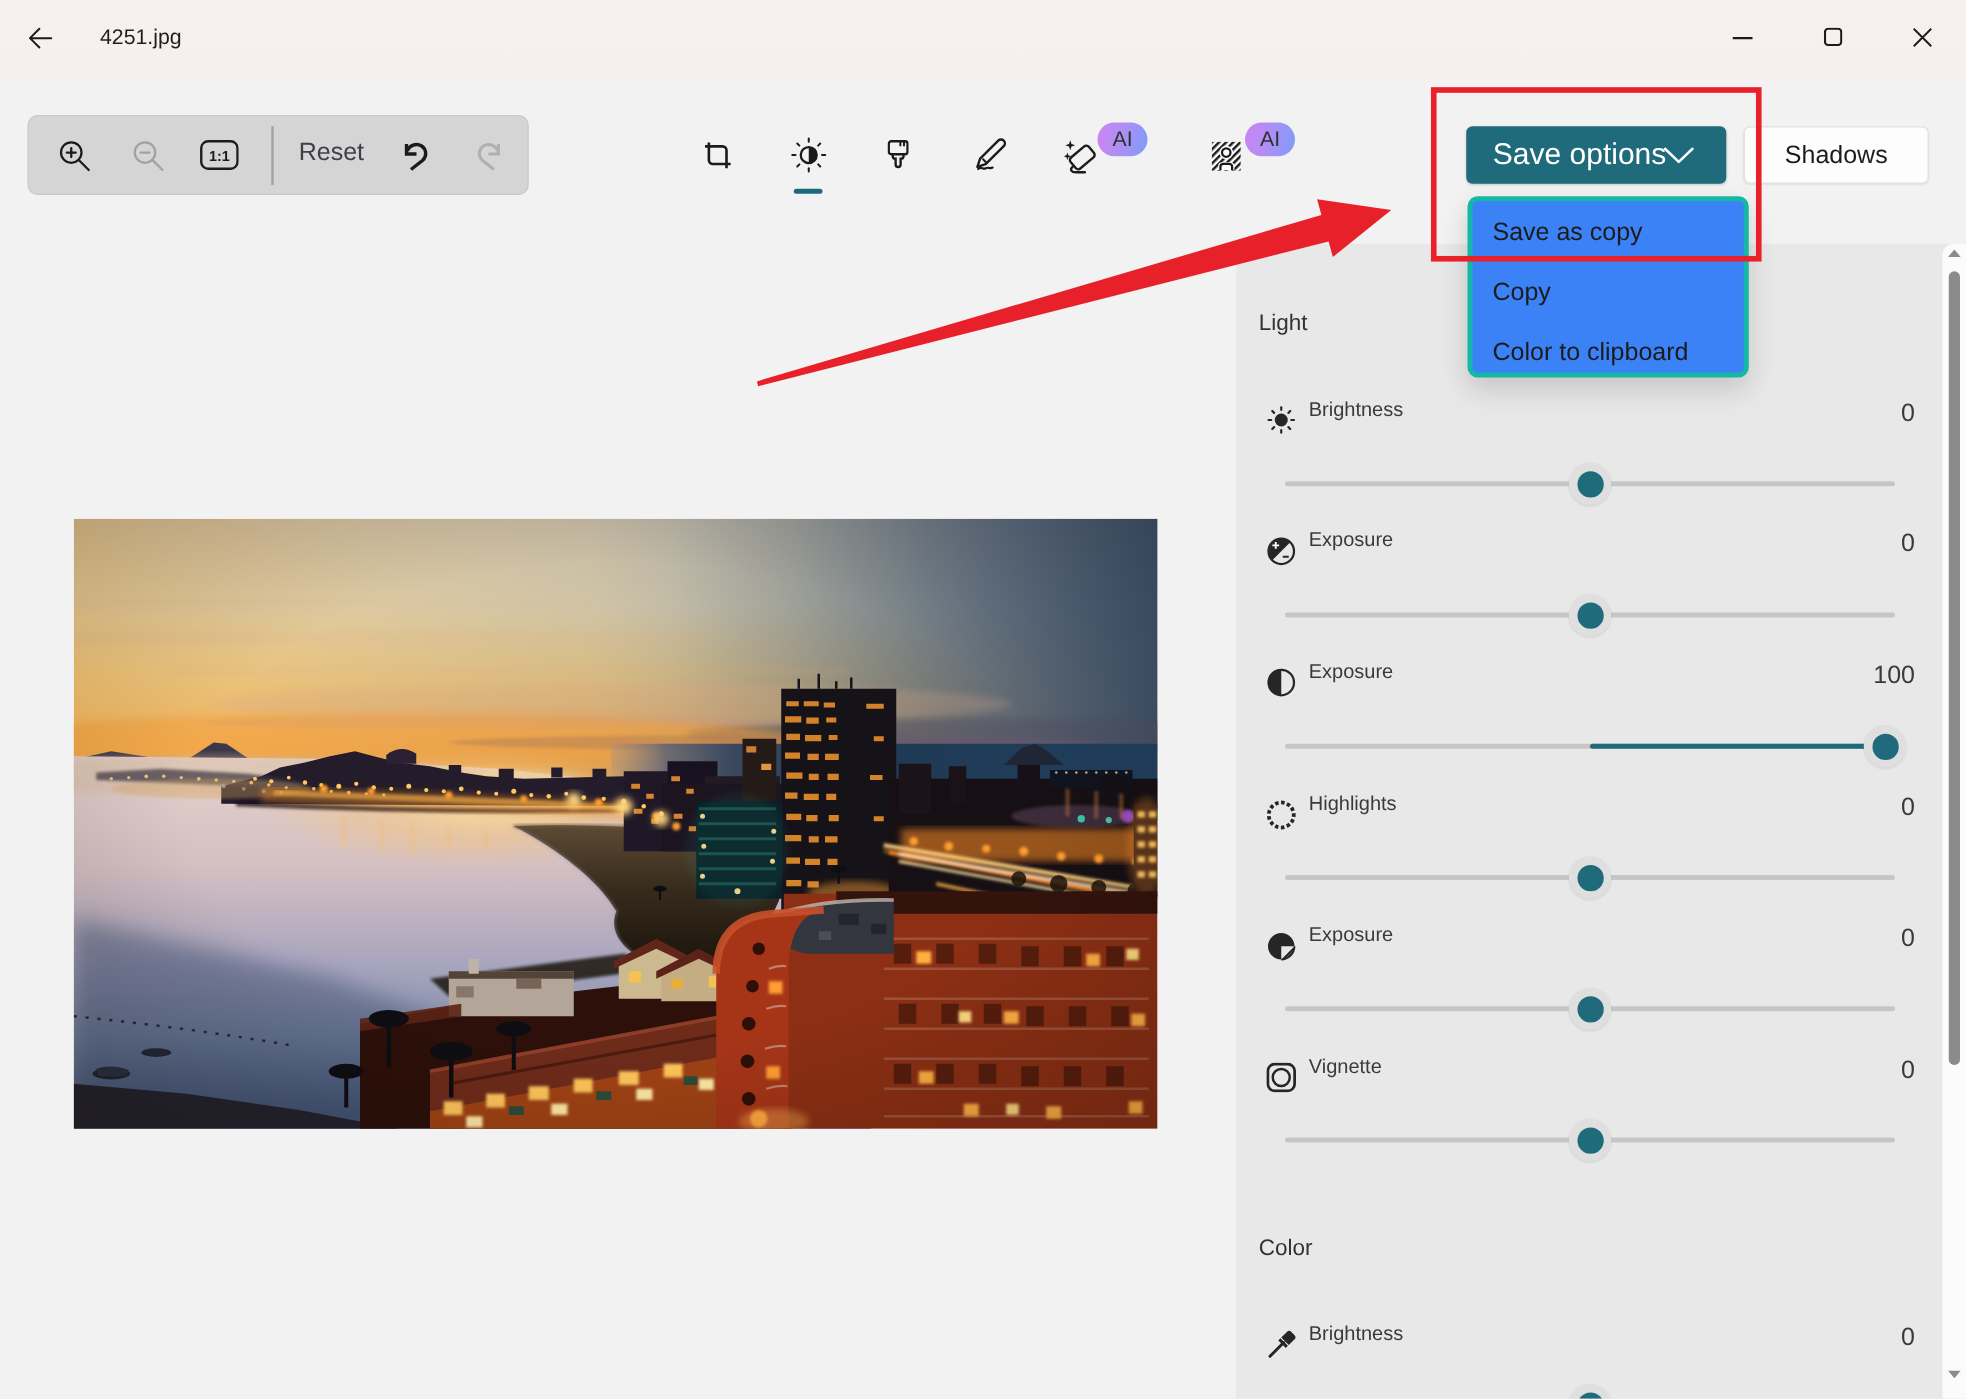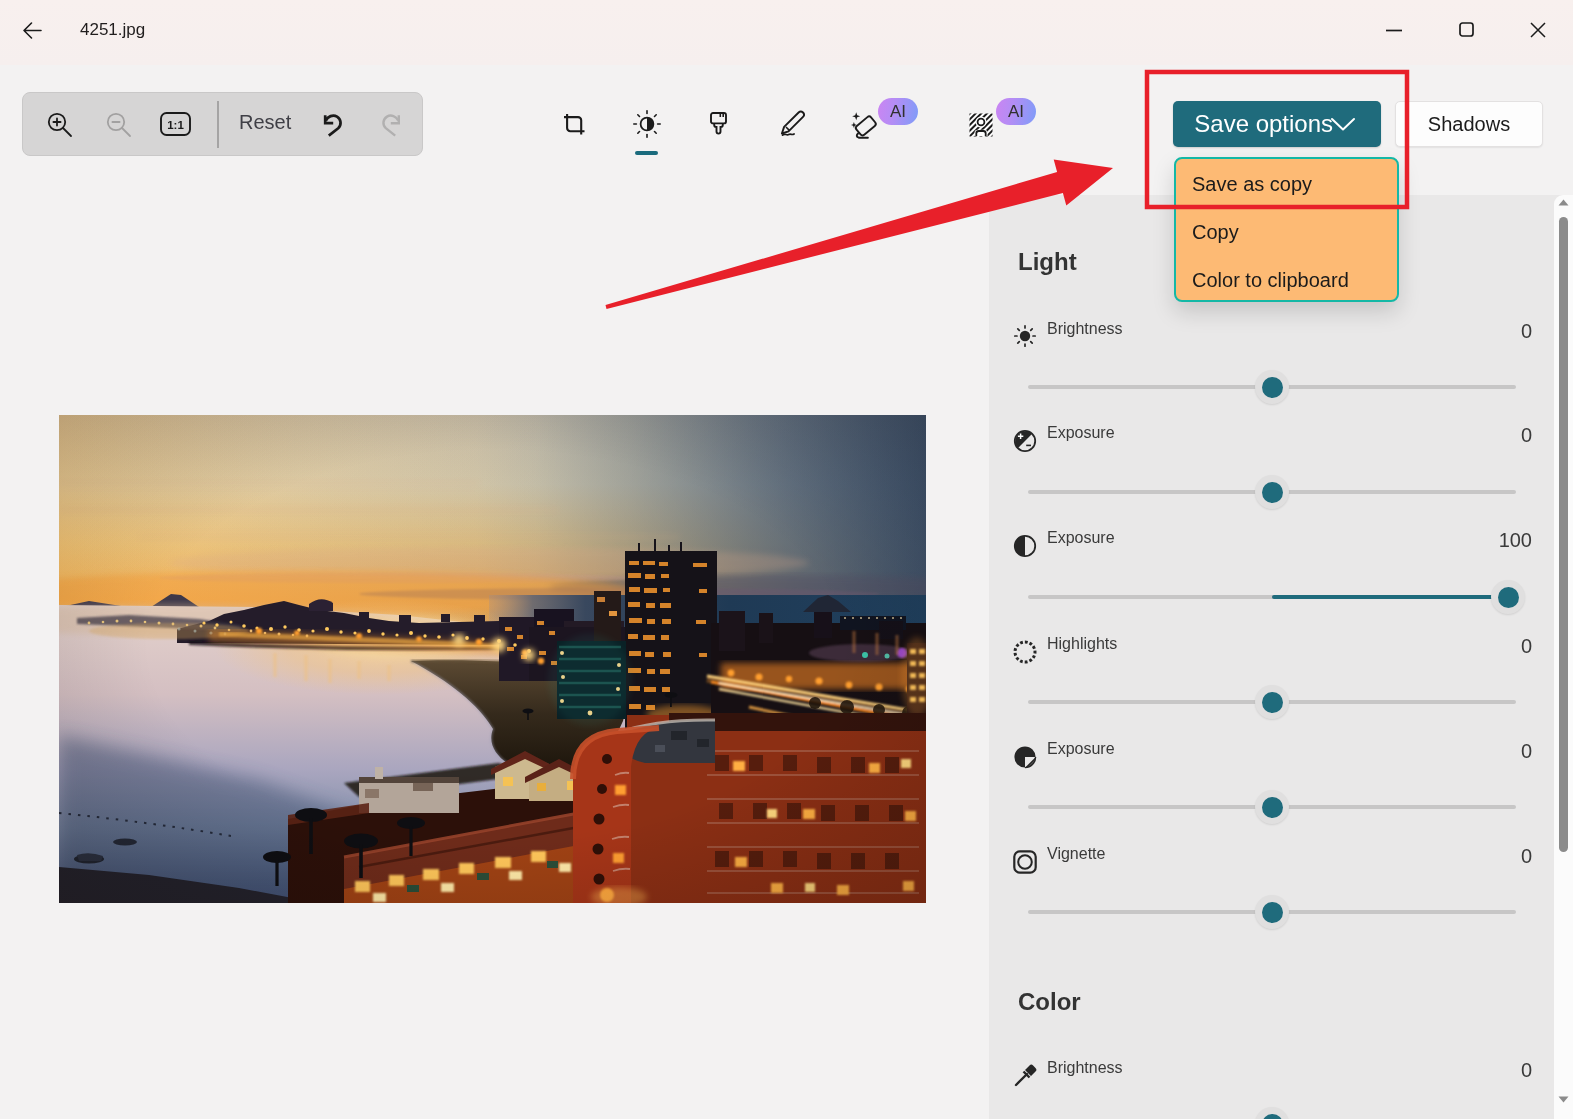--- a/index.html
+++ b/index.html
@@ -10,25 +10,25 @@
     background:linear-gradient(180deg,#f8f0ee 0%,#f6efee 100%); }
   .title { left:80px; top:20px; font-size:17px; color:#201d1d; }
   .toolpill { left:22px; top:92px; width:401px; height:64px; background:#d6d5d5;
     border:1px solid #c9c8c8; border-radius:8px; }
   .reset { left:239px; top:111px; font-size:20px; color:#3f3f46; }
   .savebtn { left:1173px; top:101px; width:208px; height:46px; background:#1f6b7c;
     border-radius:5px; box-shadow:0 1px 2px rgba(0,0,0,0.16); color:#ffffff; font-size:24px; text-align:center; line-height:46px; }
   .cancelbtn { left:1395px; top:101px; width:148px; height:46px; background:#fdfdfd;
     border:1px solid #e3e1e1; border-radius:5px; box-shadow:0 1px 1.5px rgba(0,0,0,0.07); color:#1b1b1b; font-size:20px;
     text-align:center; line-height:44px; }
-  .dropdown { z-index:50; left:1174px; top:157px; width:225px; height:145px; background:#fdba74;
-    border:2px solid #14b8a6; border-radius:8px; box-shadow:0 10px 22px rgba(0,0,0,0.15); }
+  .dropdown { z-index:50; left:1174px; top:157px; width:225px; height:145px; background:#3b82f6;
+    border:4px solid #14b8a6; border-radius:8px; box-shadow:0 10px 22px rgba(0,0,0,0.15); }
   .dd-item { position:absolute; left:16px; font-size:20px; color:#1b1b1b; }
   .panel { z-index:10; left:989px; top:195px; width:584px; height:924px; background:#e9e8e8; overflow:hidden; }
-  .phead { position:absolute; left:29px; font-size:24px; font-weight:bold; color:#333333; }
+  .phead { position:absolute; left:18px; font-size:18px; font-weight:normal; color:#333333; }
   .slabel { position:absolute; left:58px; font-size:16px; color:#3a3a3a; }
   .sval { position:absolute; width:120px; right:41px; text-align:right; font-size:20px; color:#3a3a3a; }
   .sicon { position:absolute; left:24px; width:24px; height:24px; }
   .track { position:absolute; left:39px; width:488px; height:4px; background:#c7c6c6; border-radius:2px; }
   .fillseg { position:absolute; height:4px; background:#1f6b7c; border-radius:2px; }
   .thumbring { position:absolute; width:34px; height:34px; border-radius:50%; background:#e0dfdf; box-shadow:0 1px 2px rgba(0,0,0,0.10); }
   .thumb { position:absolute; width:21px; height:21px; border-radius:50%; background:#1f6b7c; }
   .scrolltrack { z-index:20; left:1554px; top:195px; width:19px; height:924px; background:#fbfbfb; border-radius:9px 0 0 0; }
   .scrollthumb { z-index:20; left:1559px; top:217px; width:9px; height:635px; background:#8b8b8b; border-radius:5px; }
   .aibadge { position:absolute; width:40px; height:27px; border-radius:14px; top:98px;

